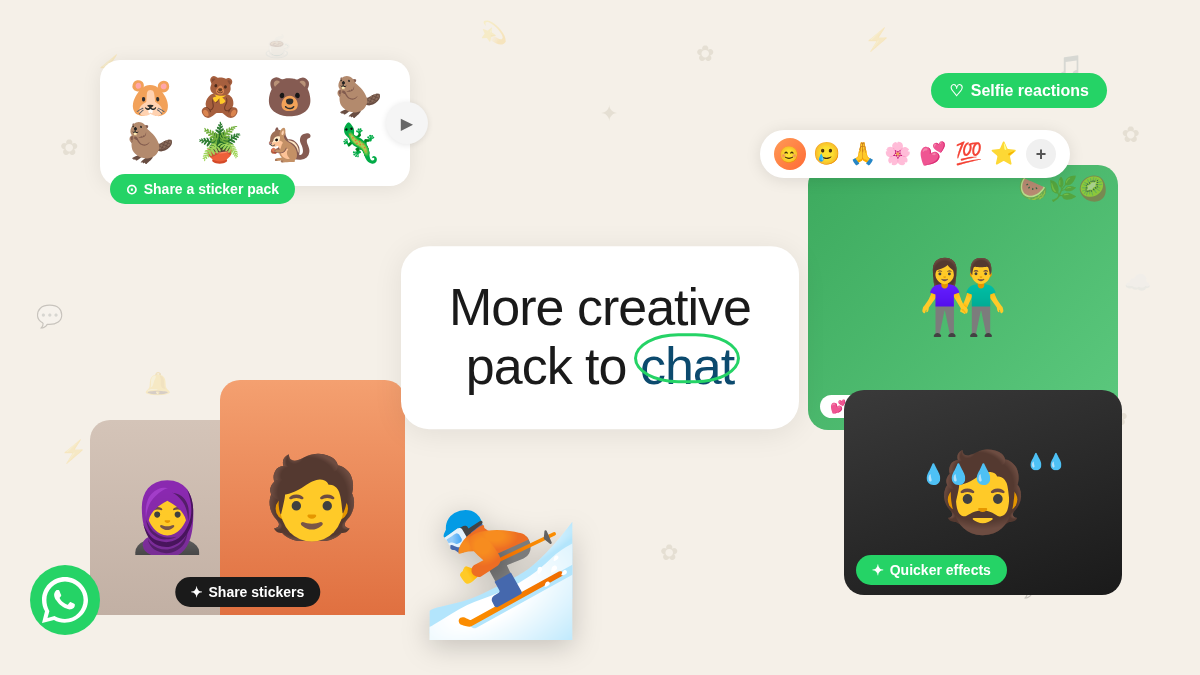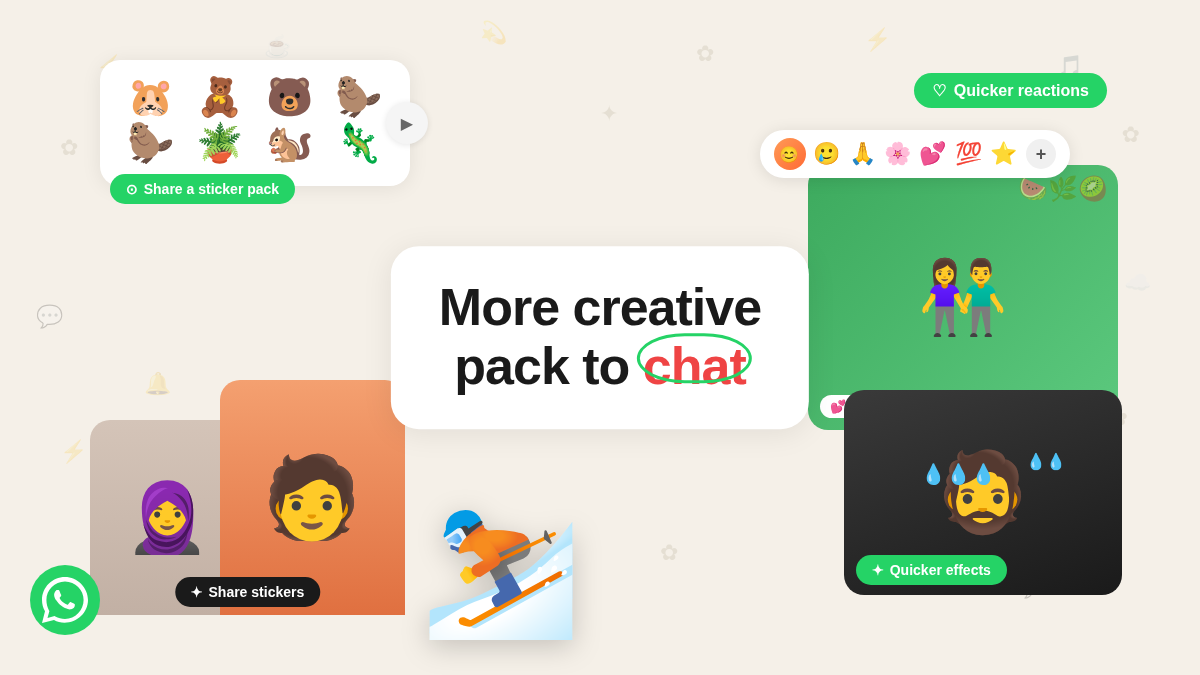--- a/index.html
+++ b/index.html
@@ -40,27 +40,27 @@
       background: white;
       border-radius: 28px;
       padding: 32px 48px;
       text-align: center;
       z-index: 10;
       box-shadow: 0 4px 30px rgba(0,0,0,0.08);
       min-width: 380px;
     }
     .headline-card .headline-text {
       font-size: 52px;
-      font-weight: 700;
+      font-weight: 400;
       color: #1a1a1a;
       line-height: 1.15;
       letter-spacing: -1px;
     }
     .headline-card .headline-text .chat-word {
-      color: #ef4444;
+      color: #0c4a6e;
       position: relative;
       display: inline-block;
     }
     .headline-card .headline-text .chat-word::after {
       content: '';
       position: absolute;
       bottom: -4px;
       left: -6px;
       right: -6px;
       height: 44px;
@@ -226,21 +226,21 @@
     </div>
     <div class="sticker-send-btn">▶</div>
     <div class="share-sticker-badge">
       <span>⊙</span>
       <span>Share a sticker pack</span>
     </div>
   </div>
 
   <div class="quicker-reactions-badge">
     <span>♡</span>
-    <span>Quicker reactions</span>
+    <span>Selfie reactions</span>
   </div>
 
   <div class="emoji-reaction-bar">
     <span style="width:32px;height:32px;border-radius:50%;background:linear-gradient(135deg,#ff9a56,#ff6b35);display:inline-flex;align-items:center;justify-content:center;font-size:16px;">😊</span>
     <span>🥲</span>
     <span>🙏</span>
     <span>🌸</span>
     <span>💕</span>
     <span>💯</span>
     <span>⭐</span>

